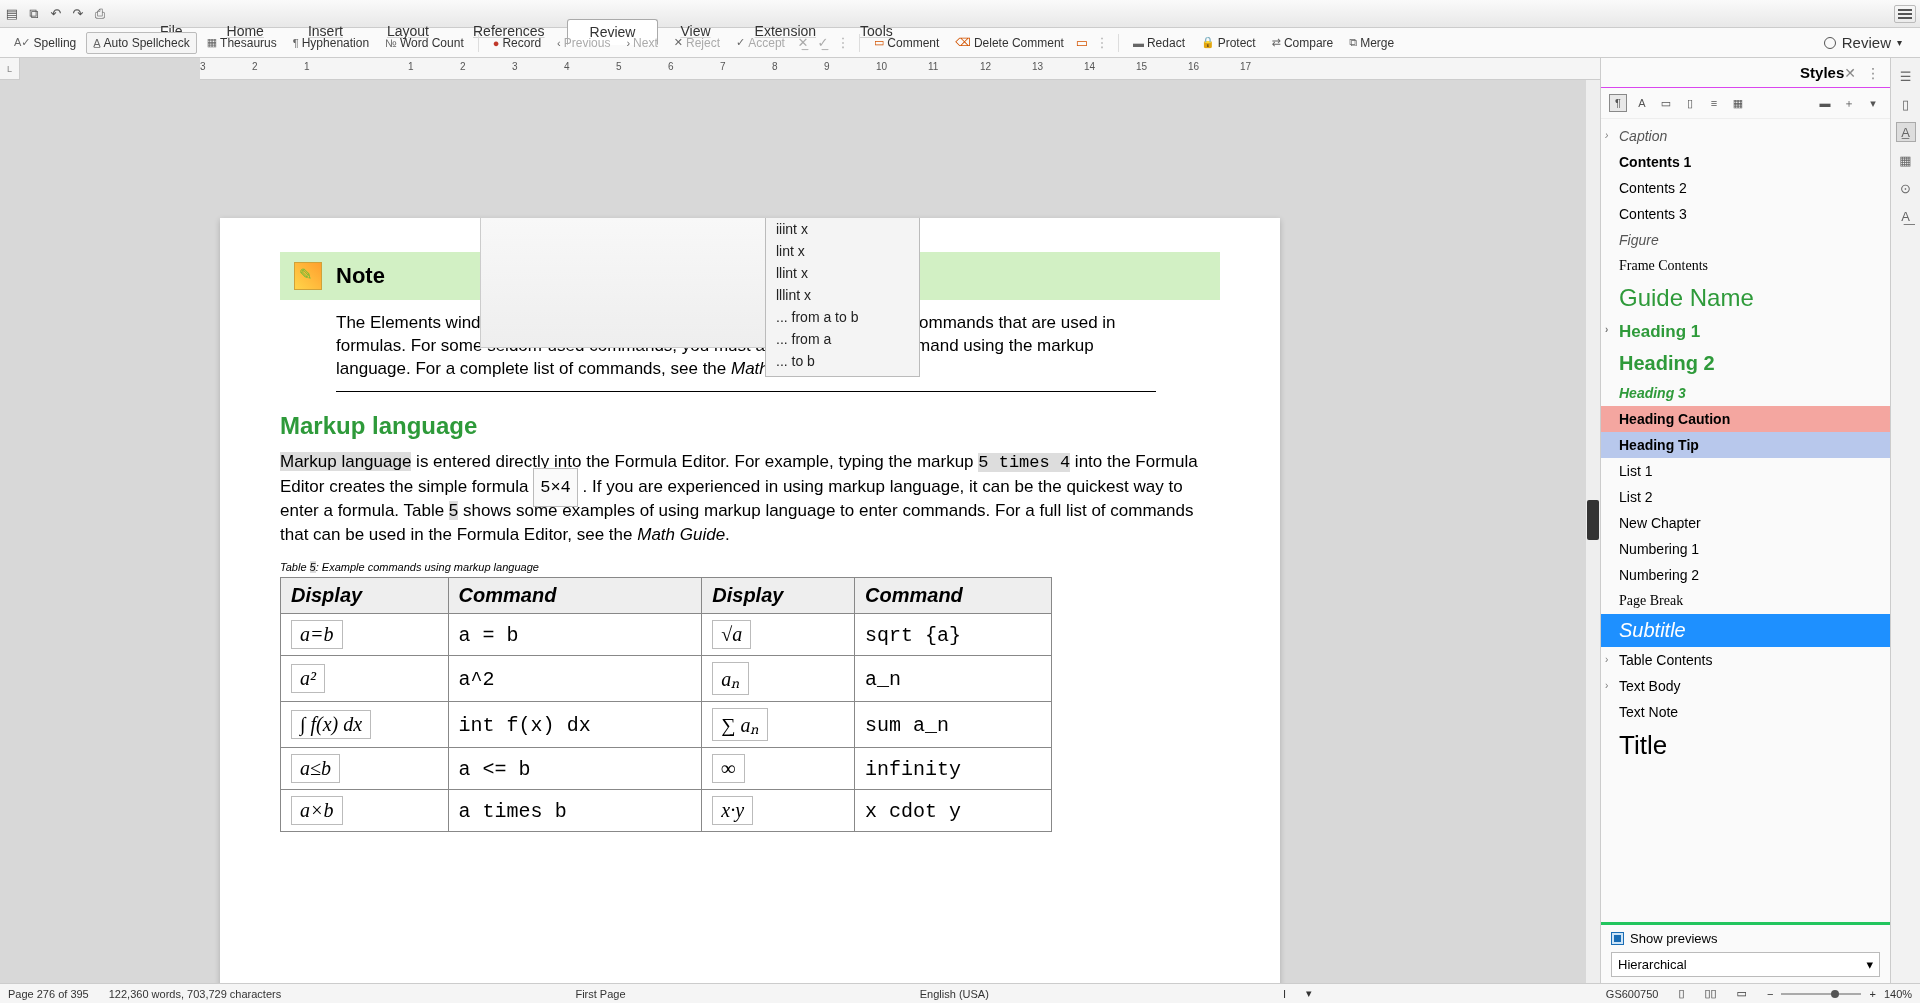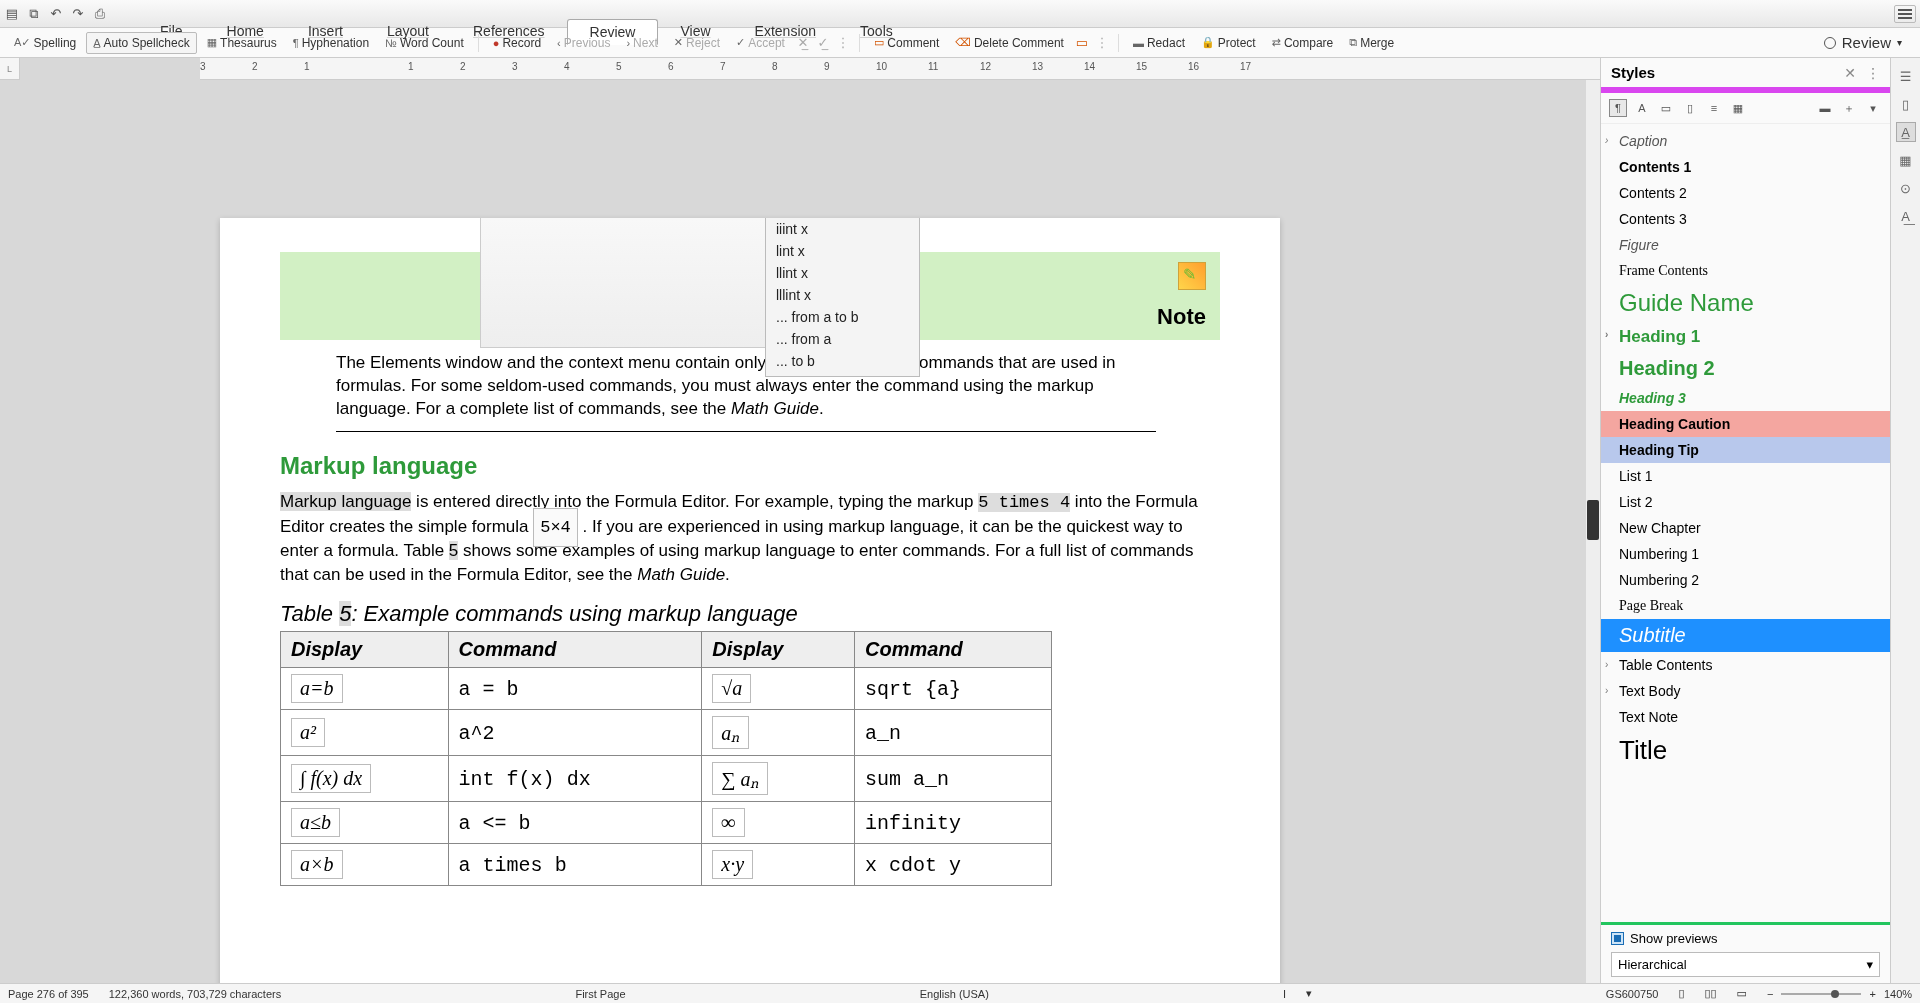--- a/index.html
+++ b/index.html
@@ -35,44 +35,44 @@
 .page { background:#fff; width:1060px; margin:0 auto; min-height:960px; box-shadow:0 2px 6px rgba(0,0,0,.2); padding:0 60px 40px 60px; position:relative;}
 
 
 .ctx-box{position:absolute;top:0;left:545px;width:155px;background:#f4f4f4;border:1px solid #bbb;border-top:none;font-size:14px;padding-bottom:4px;z-index:5;}
 .ctx-box .itm{padding:3px 10px;color:#222;font-family:sans-serif;font-size:14px;}
 .partial-img{position:absolute;top:0;left:260px;width:420px;height:130px;background:linear-gradient(#f8f8f8,#eeeeee);border:1px solid #ccc;border-top:none;}
 
 .caption{font-style:italic;font-size:17px;text-align:center;margin-top:138px;color:#000;}
 .caption .num{background:#ddd;}
 
-.note-box{background:#d2f0c4;margin-top:14px;padding:10px 14px;display:flex;align-items:flex-end;gap:14px;flex-direction:column;}
+.note-box{background:#d2f0c4;margin-top:14px;padding:10px 14px;display:flex;align-items:center;gap:14px;}
 .note-ic{width:28px;height:28px;background:linear-gradient(45deg,#ffd54a,#ff9f2e);border:1px solid #cfa23a;position:relative;}
 .note-ic:after{content:"✎";position:absolute;top:2px;left:4px;color:#6b3;font-size:16px;}
 .note-title{font-weight:bold;font-size:22px;}
 
 .note-text{margin:12px 12px 12px 56px;font-size:17px;line-height:1.35;border-bottom:1px solid #000;padding-bottom:10px;width:820px;}
 .note-text i{font-style:italic;}
 
 .h2{color:#2e9a3a;font-weight:bold;font-size:24px;margin-top:20px;}
 .body-p{font-size:17px;line-height:1.4;margin-top:10px;}
 .body-p .hl{background:#ddd;}
 .fm{font-family:"Courier New",monospace;border:1px solid #bbb;padding:9px 6px;background:#fafafa;}
-.tbl-cap{font-style:italic;font-size:22px;margin-top:14px;}
+.tbl-cap{font-style:italic;font-size:11px;margin-top:14px;}
 .tbl-cap .num{background:#ddd;}
 
 table.cmd{width:772px;border-collapse:collapse;margin-top:4px;font-size:20px;}
 table.cmd th{background:#eee;border:1px solid #888;padding:6px 10px;font-style:italic;font-weight:bold;text-align:left;}
 table.cmd td{border:1px solid #888;padding:6px 10px;}
 .disp{border:1px solid #bbb;padding:2px 8px;font-style:italic;font-family:serif;display:inline-block;}
 .mono{font-family:"Courier New",monospace;}
 
 
 .sidebar{width:290px;background:#fafafa;border-left:1px solid #ccc;display:flex;flex-direction:column;}
-.sb-head{display:flex;align-items:center;justify-content:space-between;padding:6px 10px;border-bottom:6px solid #d946ef;gap:9px;}
+.sb-head{display:flex;align-items:center;justify-content:flex-end;padding:6px 10px;border-bottom:1px solid #d946ef;}
 .sb-title{font-weight:bold;font-size:15px;}
 .sb-x{color:#888;cursor:pointer;font-size:14px;}
 .sb-icons{display:flex;gap:6px;padding:6px 8px;border-bottom:1px solid #eee;align-items:center;}
 .sb-ic{width:18px;height:18px;border:1px solid transparent;display:flex;align-items:center;justify-content:center;font-size:11px;color:#555;cursor:pointer;}
 .sb-ic.active{border:1px solid #888;background:#e8e8e8;}
 .sb-list{flex:1;overflow:auto;padding:4px 0;}
 .style-row{padding:5px 18px;font-size:14px;cursor:pointer;position:relative;}
 .style-row .chev{position:absolute;left:4px;top:7px;font-size:10px;color:#777;}
 .style-row.sel{background:#1e90ff;color:#fff;}
 .s-caption{font-style:italic;color:#555;}

